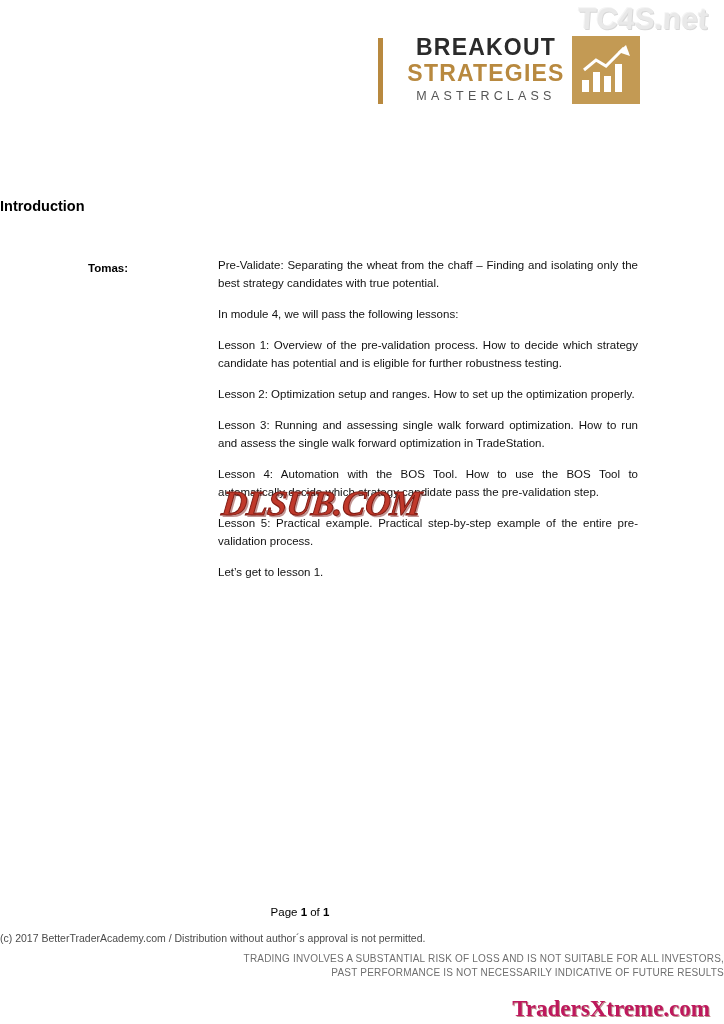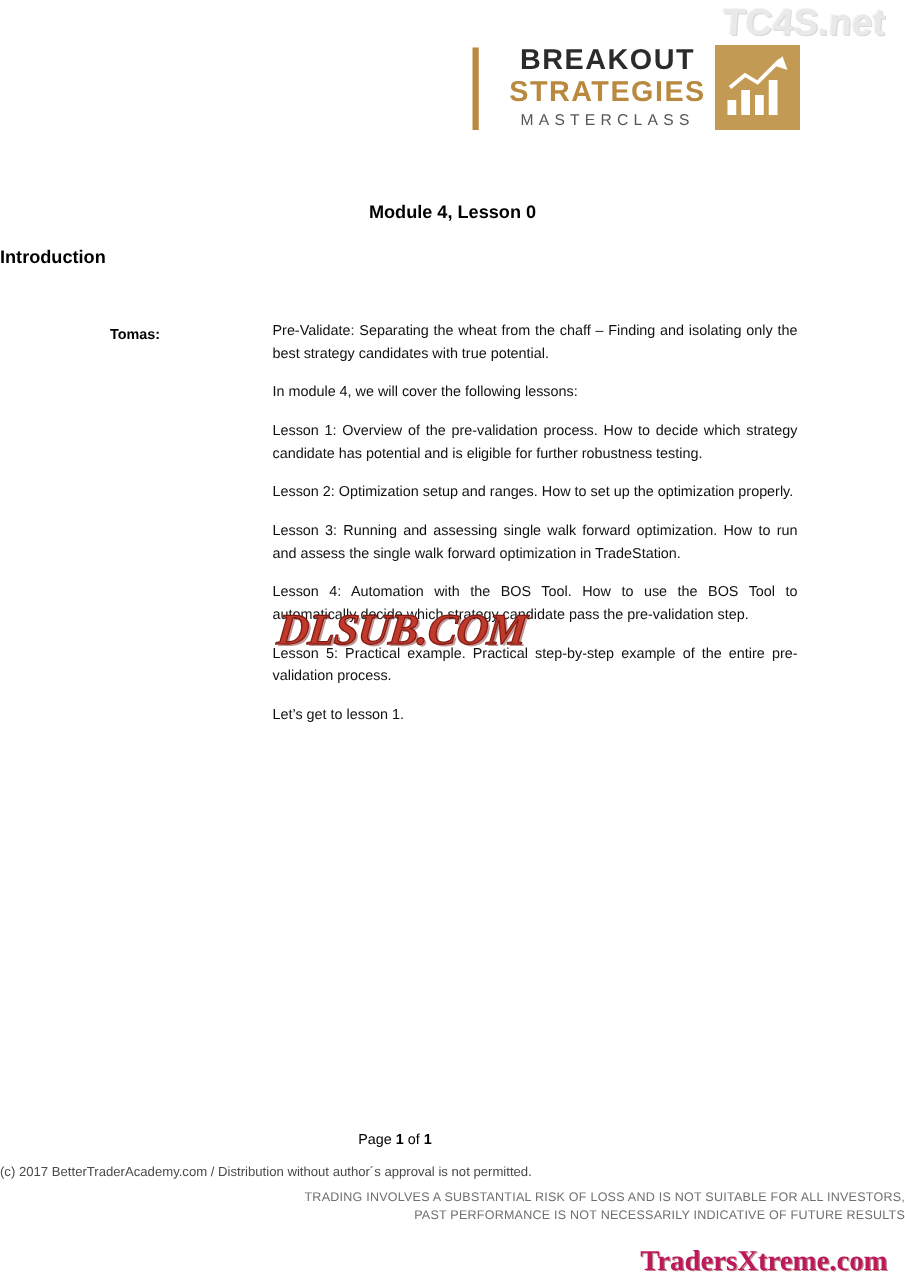--- a/index.html
+++ b/index.html
@@ -155,21 +155,21 @@
     text-shadow: 2px 2px 0 rgba(120,20,15,0.45);
     transform: skewX(-6deg);
     user-select: none;
     pointer-events: none;
   }
 
   
   .page-num {
     position: absolute;
     bottom: 106px;
-    left: 16px;
+    left: 0;
     width: 600px;
     text-align: center;
     font-size: 11.5px;
     color: #000;
   }
   .page-num b { font-weight: bold; }
 
   .copyright {
     position: absolute;
     bottom: 80px;
@@ -222,28 +222,27 @@
         <rect x="10" y="44" width="7" height="12" fill="#ffffff"></rect>
         <rect x="21" y="36" width="7" height="20" fill="#ffffff"></rect>
         <rect x="32" y="40" width="7" height="16" fill="#ffffff"></rect>
         <rect x="43" y="28" width="7" height="28" fill="#ffffff"></rect>
         <polyline points="12,34 24,24 34,30 52,12" fill="none" stroke="#ffffff" stroke-width="3"></polyline>
         <polygon points="54,9 58,20 46,16" fill="#ffffff"></polygon>
       </svg>
     </div>
   </div>
 
-  <div class="doc-title">Module 4, Lesson 0</div>
   <div class="doc-subtitle">Introduction</div>
 
   <div class="speaker">Tomas:</div>
 
   <div class="body-col">
     <p>Pre-Validate: Separating the wheat from the chaff – Finding and isolating only the best strategy candidates with true potential.</p>
-    <p>In module 4, we will cover the following lessons:</p>
+    <p>In module 4, we will pass the following lessons:</p>
     <p>Lesson 1: Overview of the pre-validation process. How to decide which strategy candidate has potential and is eligible for further robustness testing.</p>
     <p>Lesson 2: Optimization setup and ranges. How to set up the optimization properly.</p>
     <p>Lesson 3: Running and assessing single walk forward optimization. How to run and assess the single walk forward optimization in TradeStation.</p>
     <p>Lesson 4: Automation with the BOS Tool. How to use the BOS Tool to automatically decide which strategy candidate pass the pre-validation step.</p>
     <p>Lesson 5: Practical example. Practical step-by-step example of the entire pre-validation process.</p>
     <p>Let’s get to lesson 1.</p>
   </div>
 
   <div class="wm-dlsub">DLSUB.COM</div>
 

